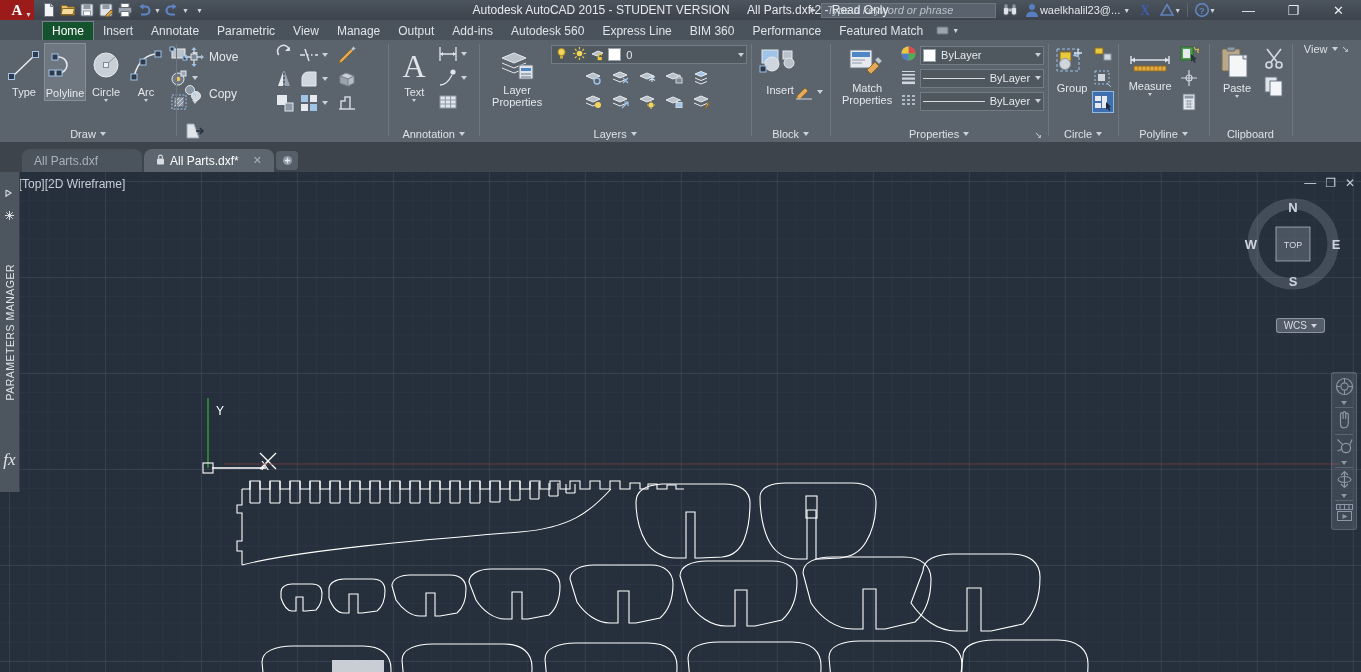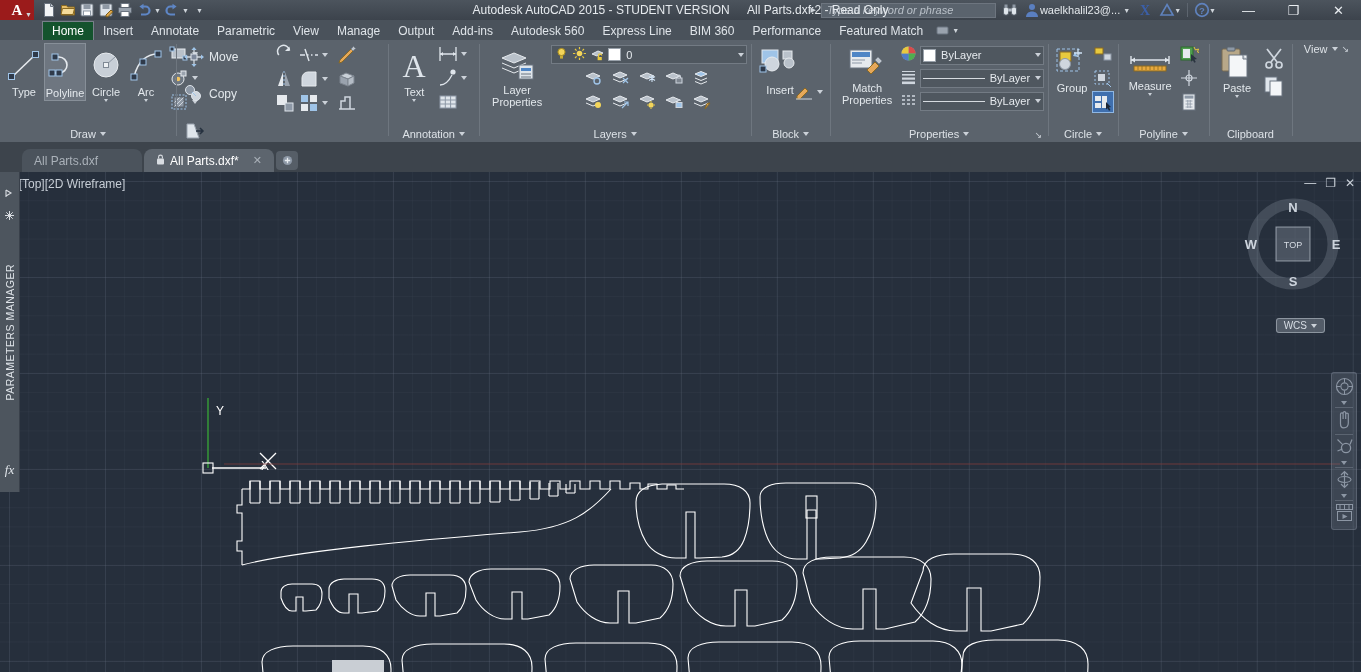--- a/index.html
+++ b/index.html
@@ -152,21 +152,21 @@
   .paramsbar {
     position:absolute; left:0; top:0; width:20px; height:320px;
     background:#4d555e; border-right:1px solid #39404a; z-index:6;
     display:flex; flex-direction:column; align-items:center; padding-top:16px;
   }
   .paramsbar .vtext {
     writing-mode:vertical-rl; transform:rotate(180deg);
     font-size:10.5px; letter-spacing:.5px; color:#dfe4e9; margin-top:40px;
   }
   .paramsbar .fx {
-    margin-top:auto; margin-bottom:14px; font-style:italic; font-size:13px; color:#e0e5ea;
+    margin-top:auto; margin-bottom:22px; font-style:italic; font-size:17px; color:#e0e5ea;
     font-family:"Liberation Serif", serif;
   }
   
   .viewcube { position:absolute; right:18px; top:22px; width:100px; height:118px; z-index:5; }
   .wcs {
     position:absolute; right:36px; top:146px; z-index:5;
     background:rgba(190,198,208,.30); border:1px solid rgba(210,217,226,.45);
     border-radius:3px; padding:1px 7px; font-size:10px; color:#d7dde4;
     display:flex; align-items:center; gap:4px;
   }

